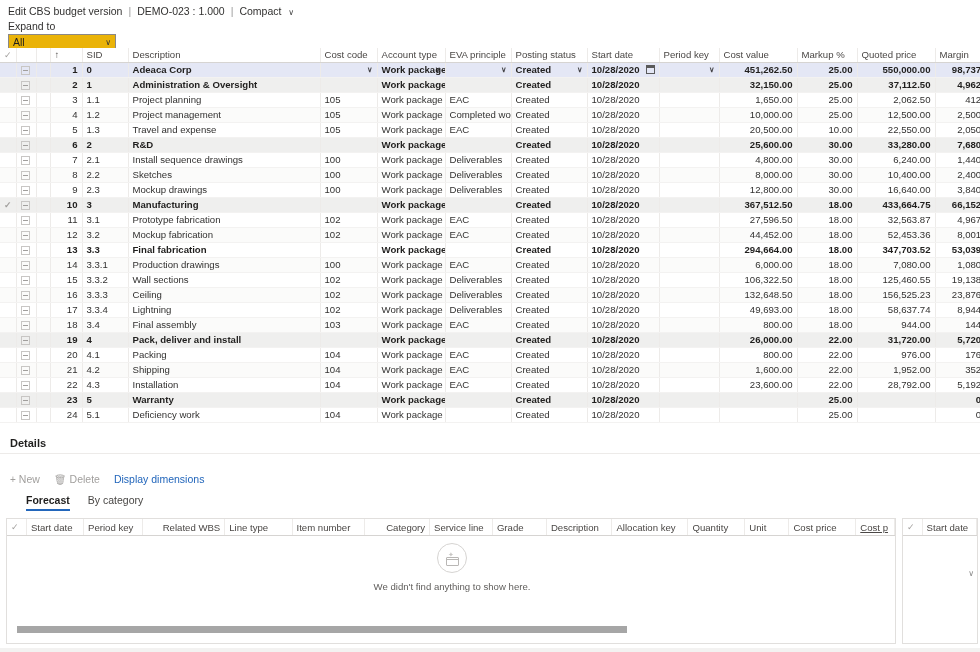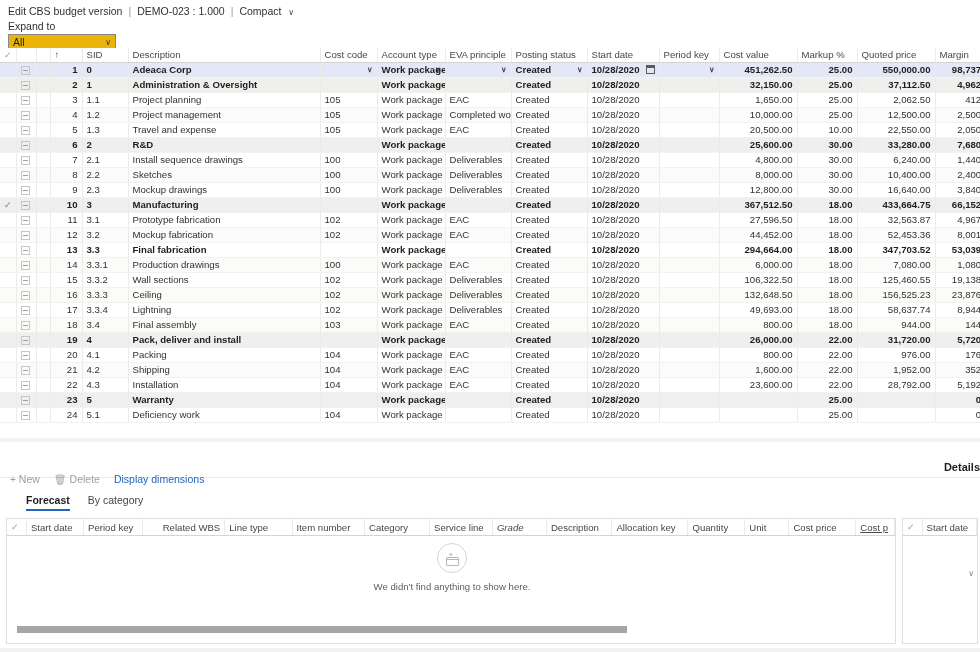--- a/index.html
+++ b/index.html
@@ -87,23 +87,23 @@
 
   .dd { float:right; font-size:7.5px; color:#46464a; margin-top:0px; }
   .calicon {
     float:right; width:9px; height:9px; border:1px solid #5a5a5a; position:relative; margin-top:2px;
   }
   .calicon:before { content:""; position:absolute; left:0; top:0; right:0; height:2px; background:#5a5a5a; }
 
   
   .details-sep { position:absolute; left:0; top:438px; width:980px; height:4px; background:#f3f2f1; }
   .details-hd {
-    position:absolute; left:0; top:456px; width:980px; height:22px;
+    position:absolute; left:0; top:432px; width:980px; height:22px;
     border-bottom:1px solid #edebe9; background:#fff;
-    font-size:11px; font-weight:bold; color:#201f1e; padding:5px 0 0 10px;text-align:right;
+    font-size:11px; font-weight:bold; color:#201f1e; padding:5px 0 0 10px;
   }
   .cmdbar {
     position:absolute; left:0; top:468px; width:980px; height:22px;
     display:flex; align-items:center; gap:14px; padding-left:10px;
     font-size:10.5px;
   }
   .cmd { display:flex; align-items:center; gap:3px; color:#a19f9d; }
   .cmd.link { color:#2266bb; }
   .cmd .g { font-size:10px; }
 
@@ -688,23 +688,23 @@
   <div class="dpanel">
     <table class="dgrid" id="dgrid">
       <thead>
           <tr id="dgrid-head">
             <th style="width: 22px;"><span class="chk">✓</span></th>
             <th style="width: 62px;">Start date</th>
             <th style="width: 62px;">Period key</th>
             <th style="width: 72px; padding-left: 20px;">Related WBS</th>
             <th style="width: 82px;">Line type</th>
             <th style="width: 80px;">Item number</th>
-            <th style="width: 78px;">Category</th>
+            <th style="width: 78px; text-align: right;">Category</th>
             <th style="width: 66px;">Service line</th>
-            <th style="width: 68px; font-style: italic;">Grade</th>
+            <th style="width: 68px;">Grade</th>
             <th style="width: 72px;">Description</th>
             <th style="width: 82px;">Allocation key</th>
             <th class="num" style="width: 66px;">Quantity</th>
             <th style="width: 58px;">Unit</th>
             <th class="num" style="width: 78px;">Cost price</th>
             <th class="num" style="width: 40px; text-decoration: underline;">Cost p</th>
           </tr>
         </thead>
     </table>
     <div class="empty">

